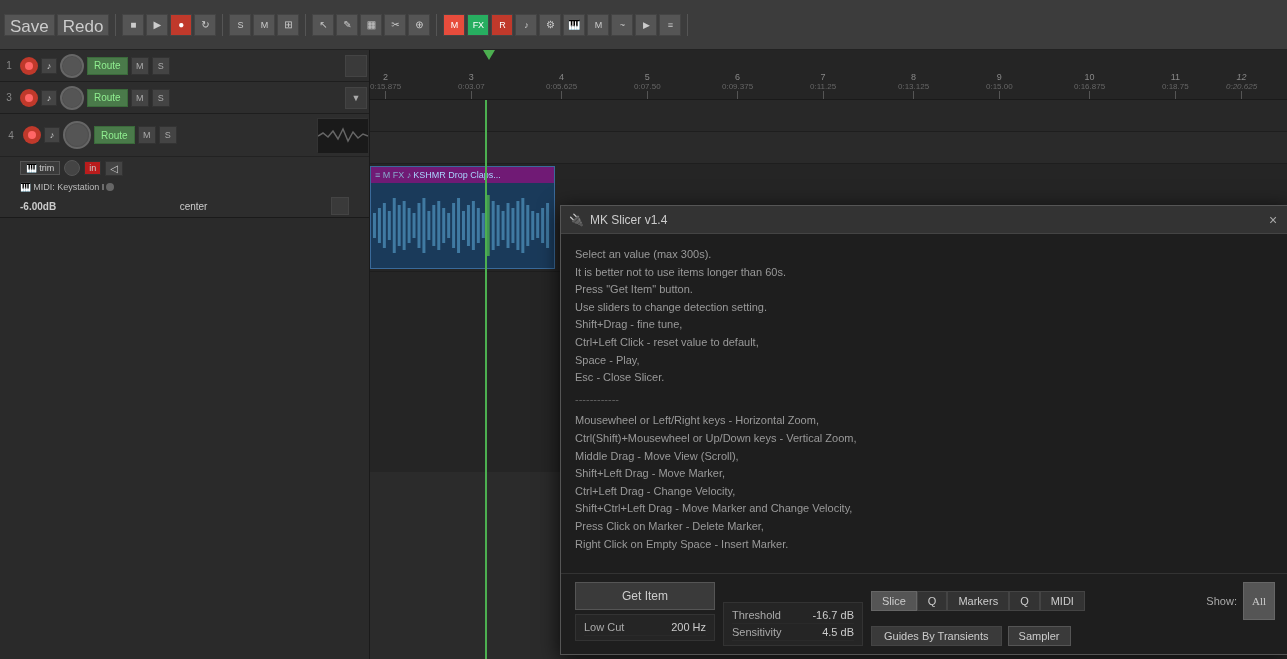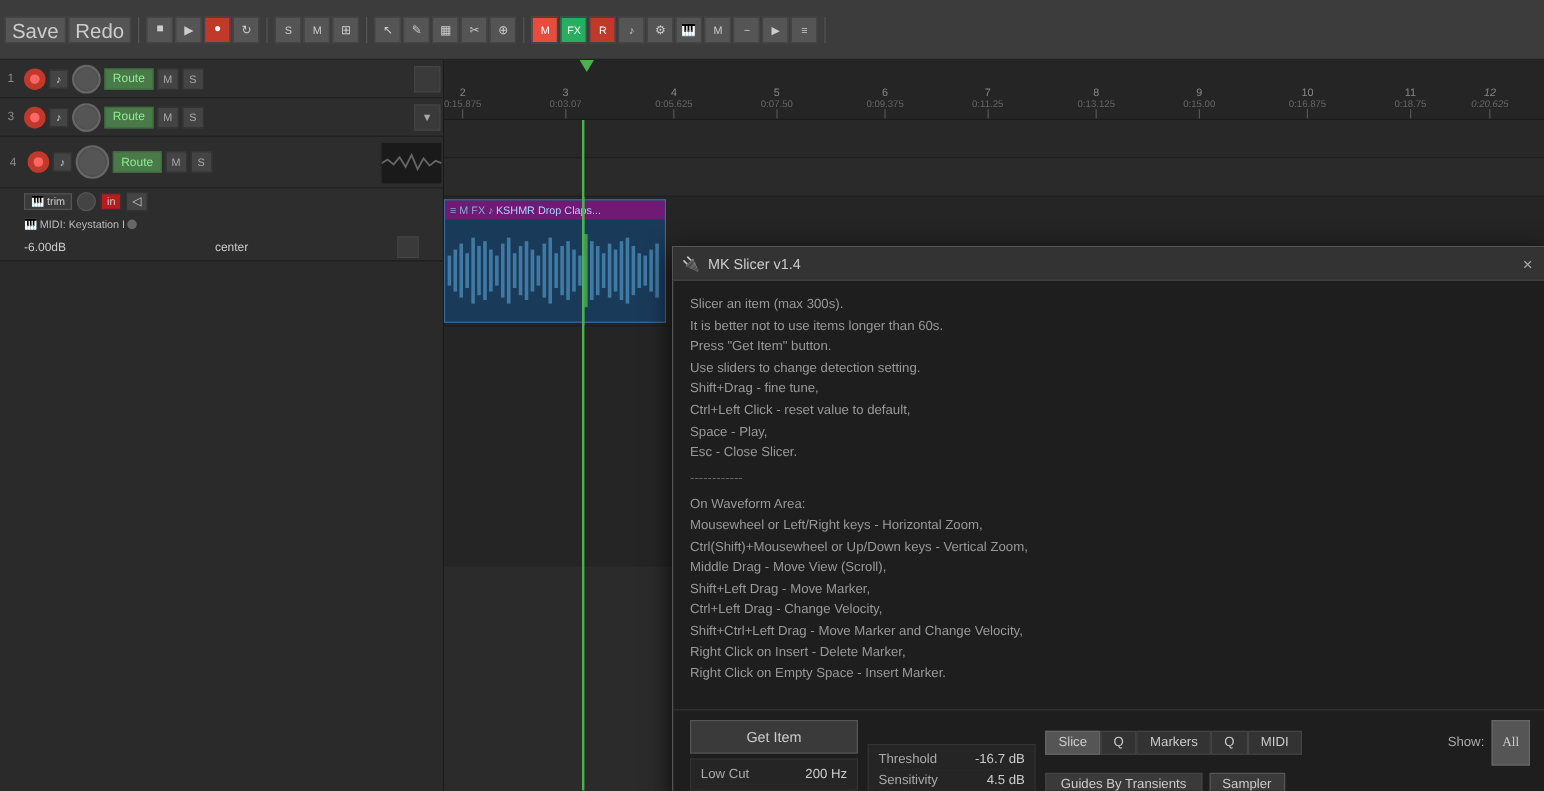--- a/index.html
+++ b/index.html
@@ -170,20 +170,21 @@
     .midi-label {
       font-size: 9px;
       color: #bbb;
       display: flex;
       align-items: center;
       gap: 2px;
     }
     .db-value {
       font-size: 10px;
       color: #ccc;
+      font-weight: bold;
     }
     .center-label {
       font-size: 10px;
       color: #ccc;
     }
     .edit-icon {
       width: 18px; height: 18px;
       background: #3a3a3a;
       border: 1px solid #444;
       cursor: pointer;
@@ -697,37 +698,36 @@
     <div class="dialog-titlebar">
       <div class="dialog-title">
         <span>🔌</span>
         <span>MK Slicer v1.4</span>
       </div>
       <button class="dialog-close">×</button>
     </div>
 
     <div class="dialog-body">
       <div class="help-text">
-        <div>Slicer an item (max 300s).</div>
+        <div>Select an value (max 300s).</div>
         <div>It is better not to use items longer than 60s.</div>
         <div>Press "Get Item" button.</div>
         <div>Use sliders to change detection setting.</div>
         <div>Shift+Drag - fine tune,</div>
         <div>Ctrl+Left Click - reset value to default,</div>
         <div>Space - Play,</div>
         <div>Esc - Close Slicer.</div>
         <div class="help-divider">------------</div>
-        <div>On Waveform Area:</div>
         <div>Mousewheel or Left/Right keys - Horizontal Zoom,</div>
         <div>Ctrl(Shift)+Mousewheel or Up/Down keys - Vertical Zoom,</div>
         <div>Middle Drag - Move View (Scroll),</div>
         <div>Shift+Left Drag - Move Marker,</div>
         <div>Ctrl+Left Drag - Change Velocity,</div>
         <div>Shift+Ctrl+Left Drag - Move Marker and Change Velocity,</div>
-        <div>Right Click on Insert - Delete Marker,</div>
+        <div>Press Click on Marker - Delete Marker,</div>
         <div>Right Click on Empty Space - Insert Marker.</div>
       </div>
     </div>
 
     <div class="dialog-controls">
 
       <div style="display:flex; flex-direction:column; gap:4px;">
         <button class="get-item-btn">Get Item</button>
 
         <div class="params-panel" style="width:120px;">

